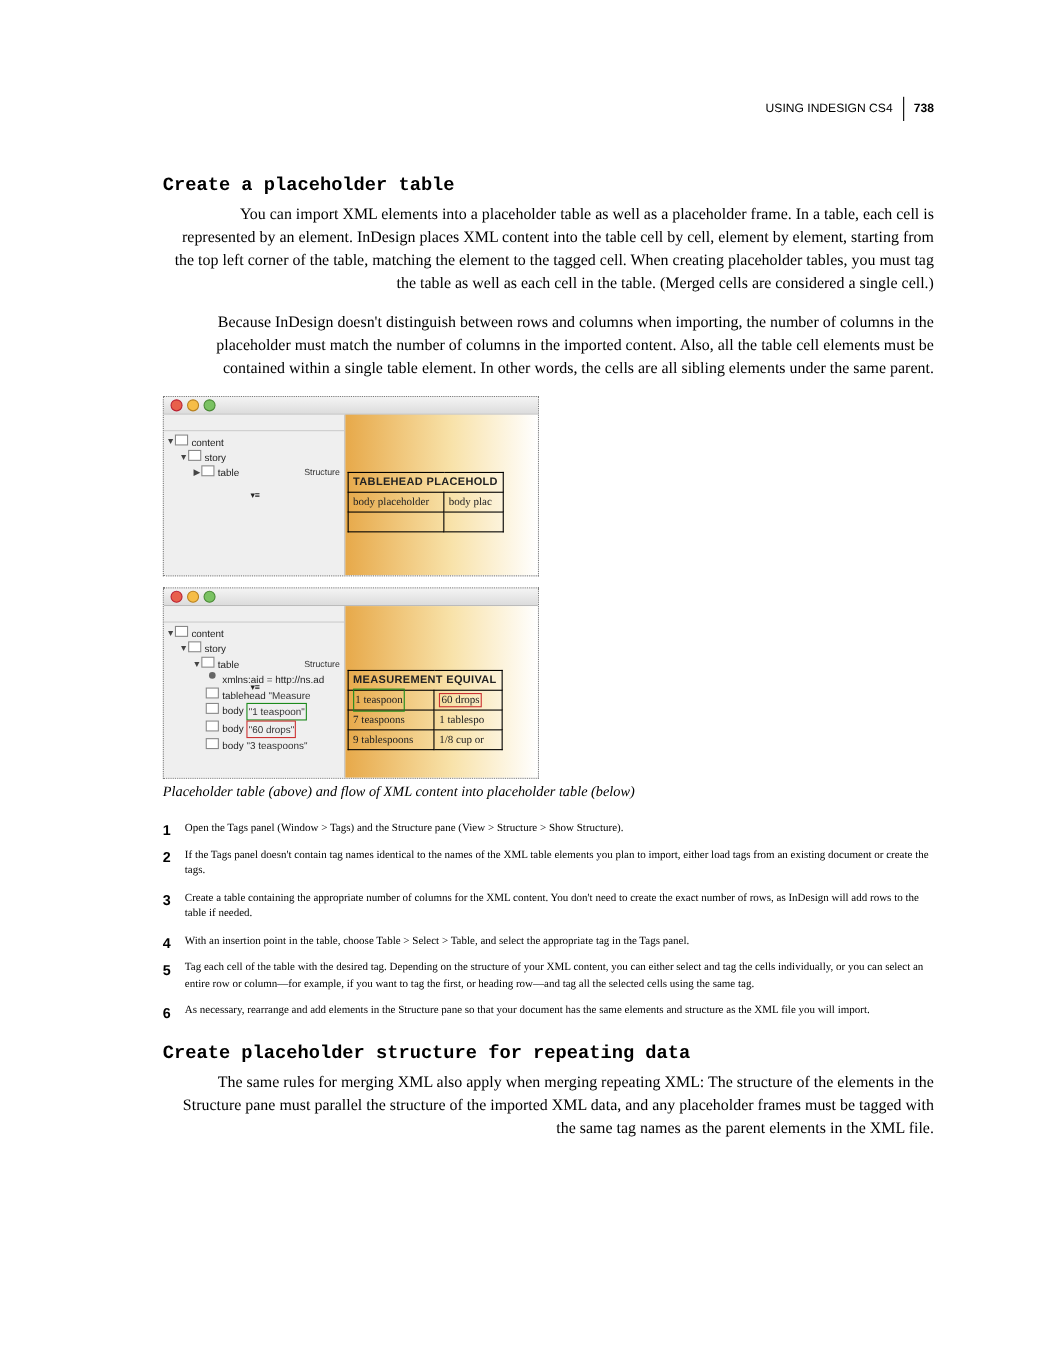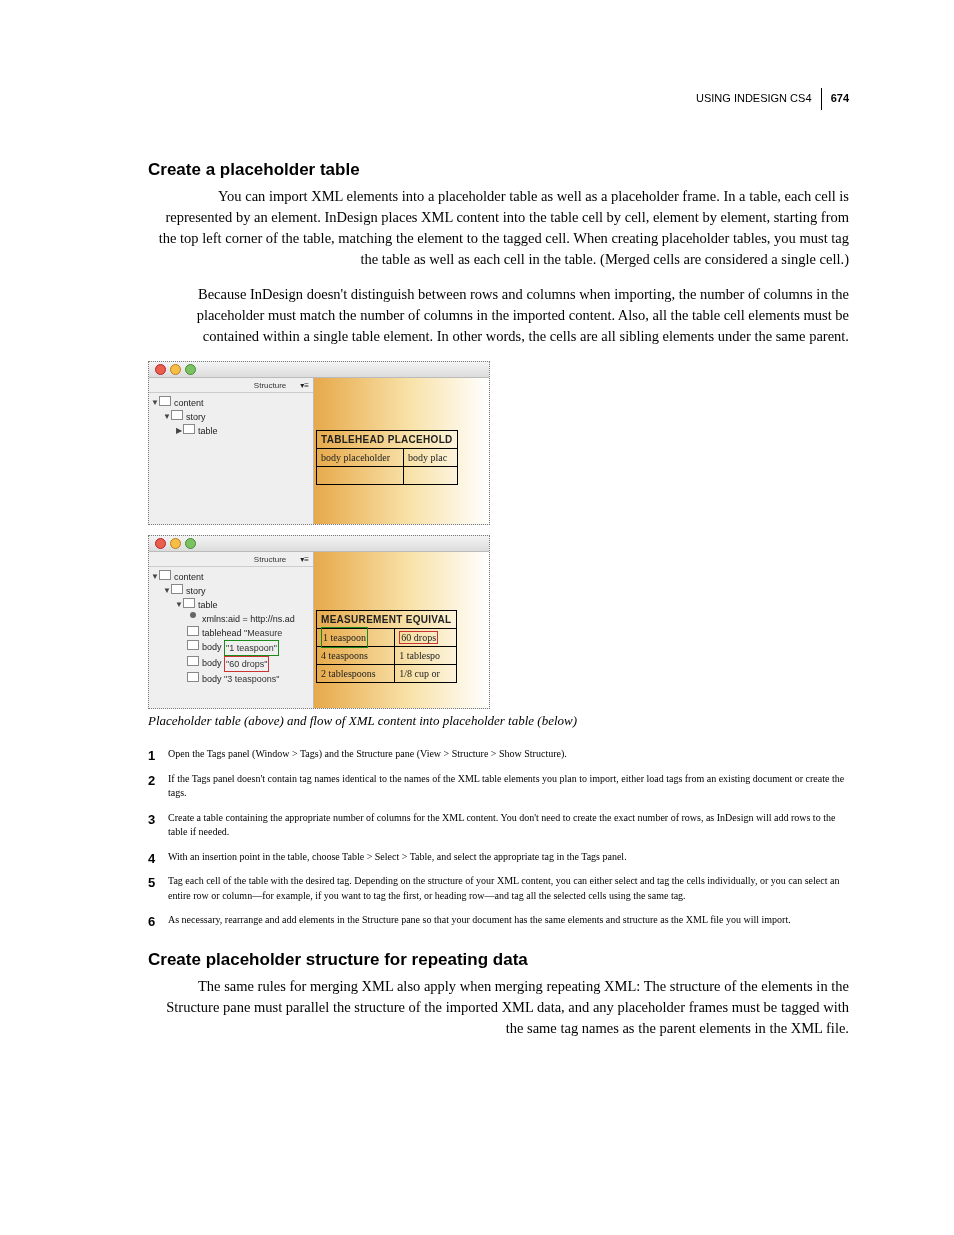--- a/index.html
+++ b/index.html
@@ -30,21 +30,21 @@
     margin: 0 6px;
   }
   .running-head .pagenum {
     font-weight: 700;
   }
   .running-head .line2 {
     font-weight: 700;
     margin-right: 26px;
   }
   h2.subhead {
-    font-family: Liberation Sans, sans-serif;
+    font-family: Liberation Mono, monospace;
     font-weight: 700;
     font-size: 17px;
     margin: 0 0 6px 0;
   }
   p.body {
     font-size: 14.5px;
     line-height: 1.45;
     margin: 0 0 14px 0;
     text-align: right;
   }
@@ -125,21 +125,21 @@
     width: 165px;
     background:#efefef;
     border-right:1px solid #bbb;
     box-sizing:border-box;
     overflow:hidden;
   }
   .sp-toolbar {
     height:14px;
     border-bottom:1px solid #ccc;
     display:flex; align-items:center;
-    padding:0 4px; gap:12px;
+    padding:0 4px; gap:12px;flex-direction:column;
   }
   .sp-toolbar .ico { width:9px; height:9px; }
   .sp-toolbar .lbl { font-size:8px; color:#333; margin-left:auto; }
   .sp-toolbar .menu { font-size:8px; margin-left:2px; }
   .tree { padding:3px 2px 2px 2px; font-size:9px; line-height:14px; }
   .tree-row { display:flex; white-space:nowrap; }
   .tw { width:8px; text-align:center; font-size:8px; color:#444; }
   .tw::before { content:"▼"; }
   .tw.closed::before { content:"▶"; }
   .tico {
@@ -186,21 +186,21 @@
   .shot2 .doc-table td.c2 span { border:1px solid #c33; padding:0 1px;}
 </style>
 </head>
 <body>
 
 <div class="page">
 
   <div class="running-head">
     <span>USING INDESIGN CS4</span>
     <span class="divider"></span>
-    <span class="pagenum">674</span>
+    <span class="pagenum">738</span>
   </div>
 
   <h2 class="subhead">Create a placeholder table</h2>
   <p class="body">You can import XML elements into a placeholder table as well as a placeholder frame. In a table, each cell is represented by an element. InDesign places XML content into the table cell by cell, element by element, starting from the top left corner of the table, matching the element to the tagged cell. When creating placeholder tables, you must tag the table as well as each cell in the table. (Merged cells are considered a single cell.)</p>
   <p class="body">Because InDesign doesn't distinguish between rows and columns when importing, the number of columns in the placeholder must match the number of columns in the imported content. Also, all the table cell elements must be contained within a single table element. In other words, the cells are all sibling elements under the same parent.</p>
 
   <div class="figure">
 
     <div class="shot shot1">
       <div class="titlebar">
@@ -302,25 +302,25 @@
           <table class="doc-table">
             <tbody>
                 <tr>
                   <th colspan="2">MEASUREMENT EQUIVAL</th>
                 </tr>
             <tr>
                   <td class="c1"><span>1 teaspoon</span></td>
                   <td class="c2"><span>60 drops</span></td>
                 </tr>
             <tr>
-                  <td>4 teaspoons</td>
+                  <td>7 teaspoons</td>
                   <td>1 tablespo</td>
                 </tr>
             <tr>
-                  <td>2 tablespoons</td>
+                  <td>9 tablespoons</td>
                   <td>1/8 cup or</td>
                 </tr>
           </tbody>
             </table>
         </div>
       </div>
     </div>
 
   </div>
   <p class="figure-caption">Placeholder table (above) and flow of XML content into placeholder table (below)</p>

